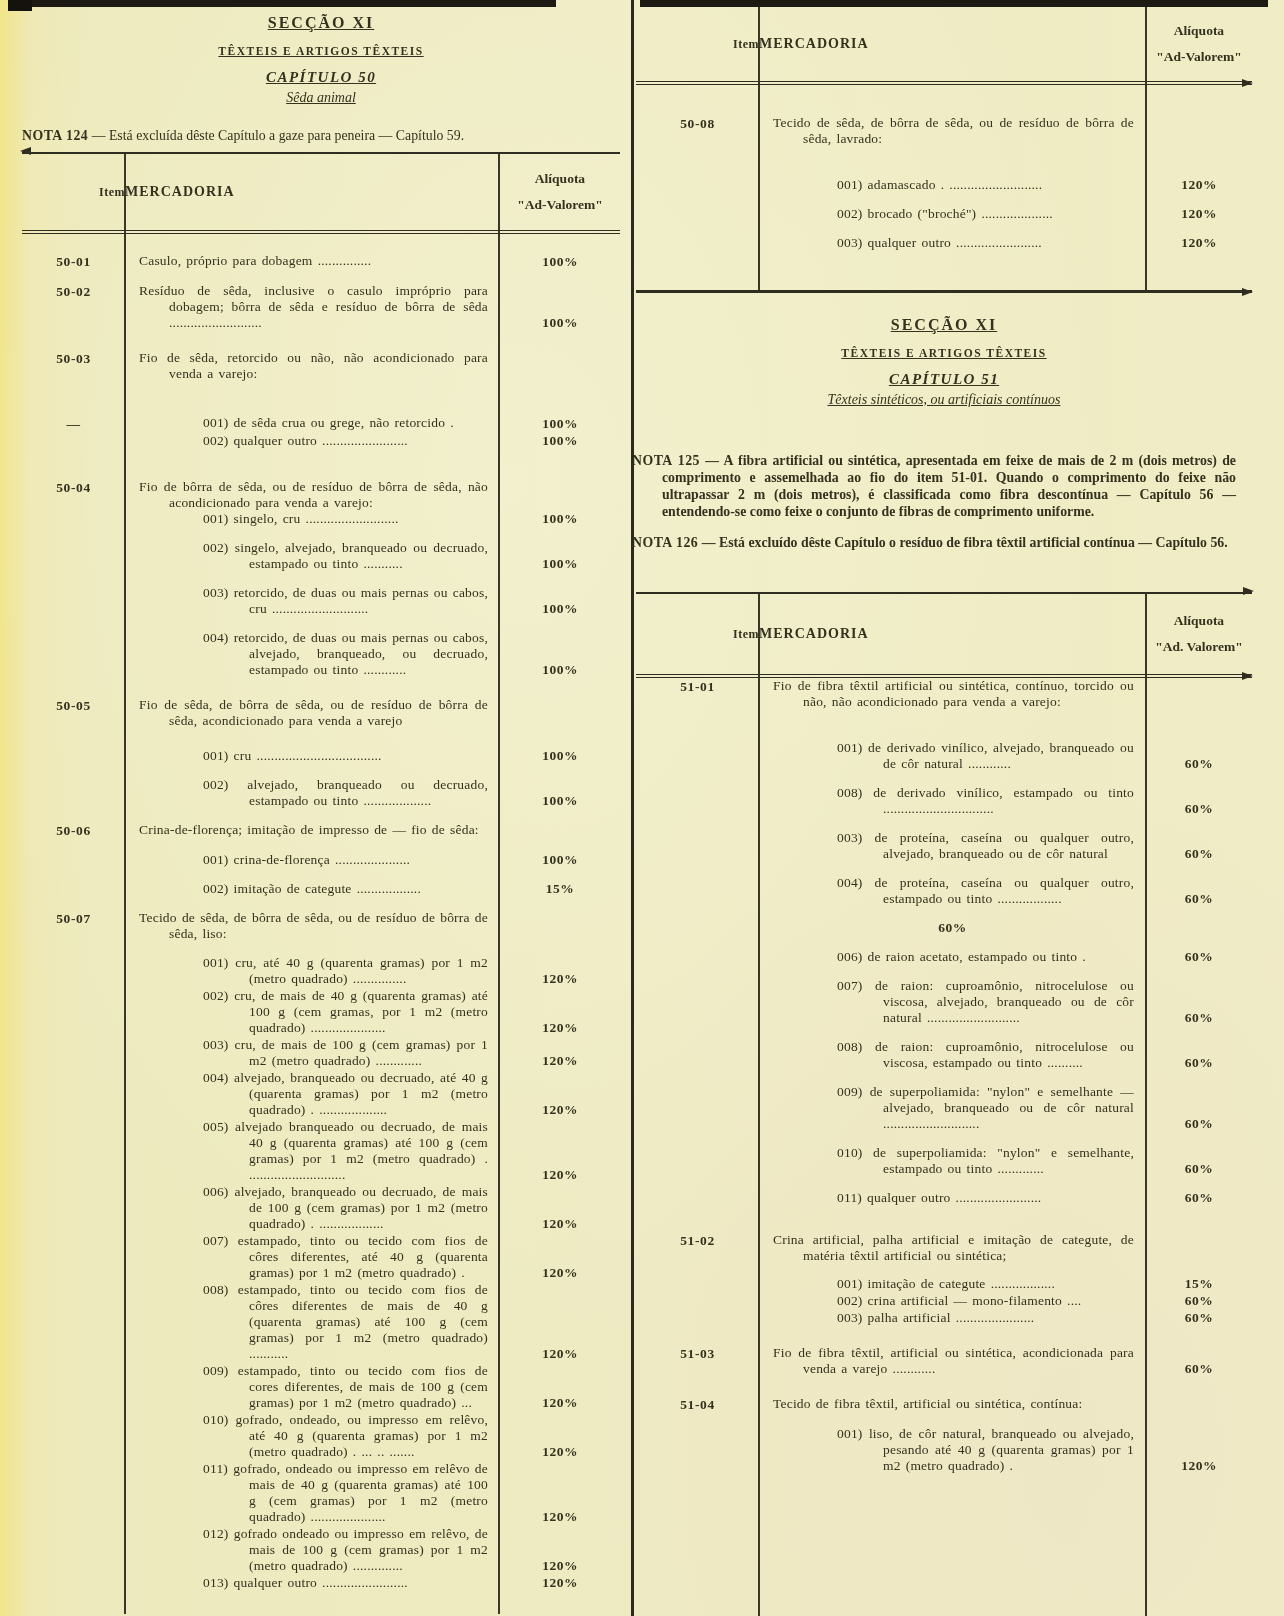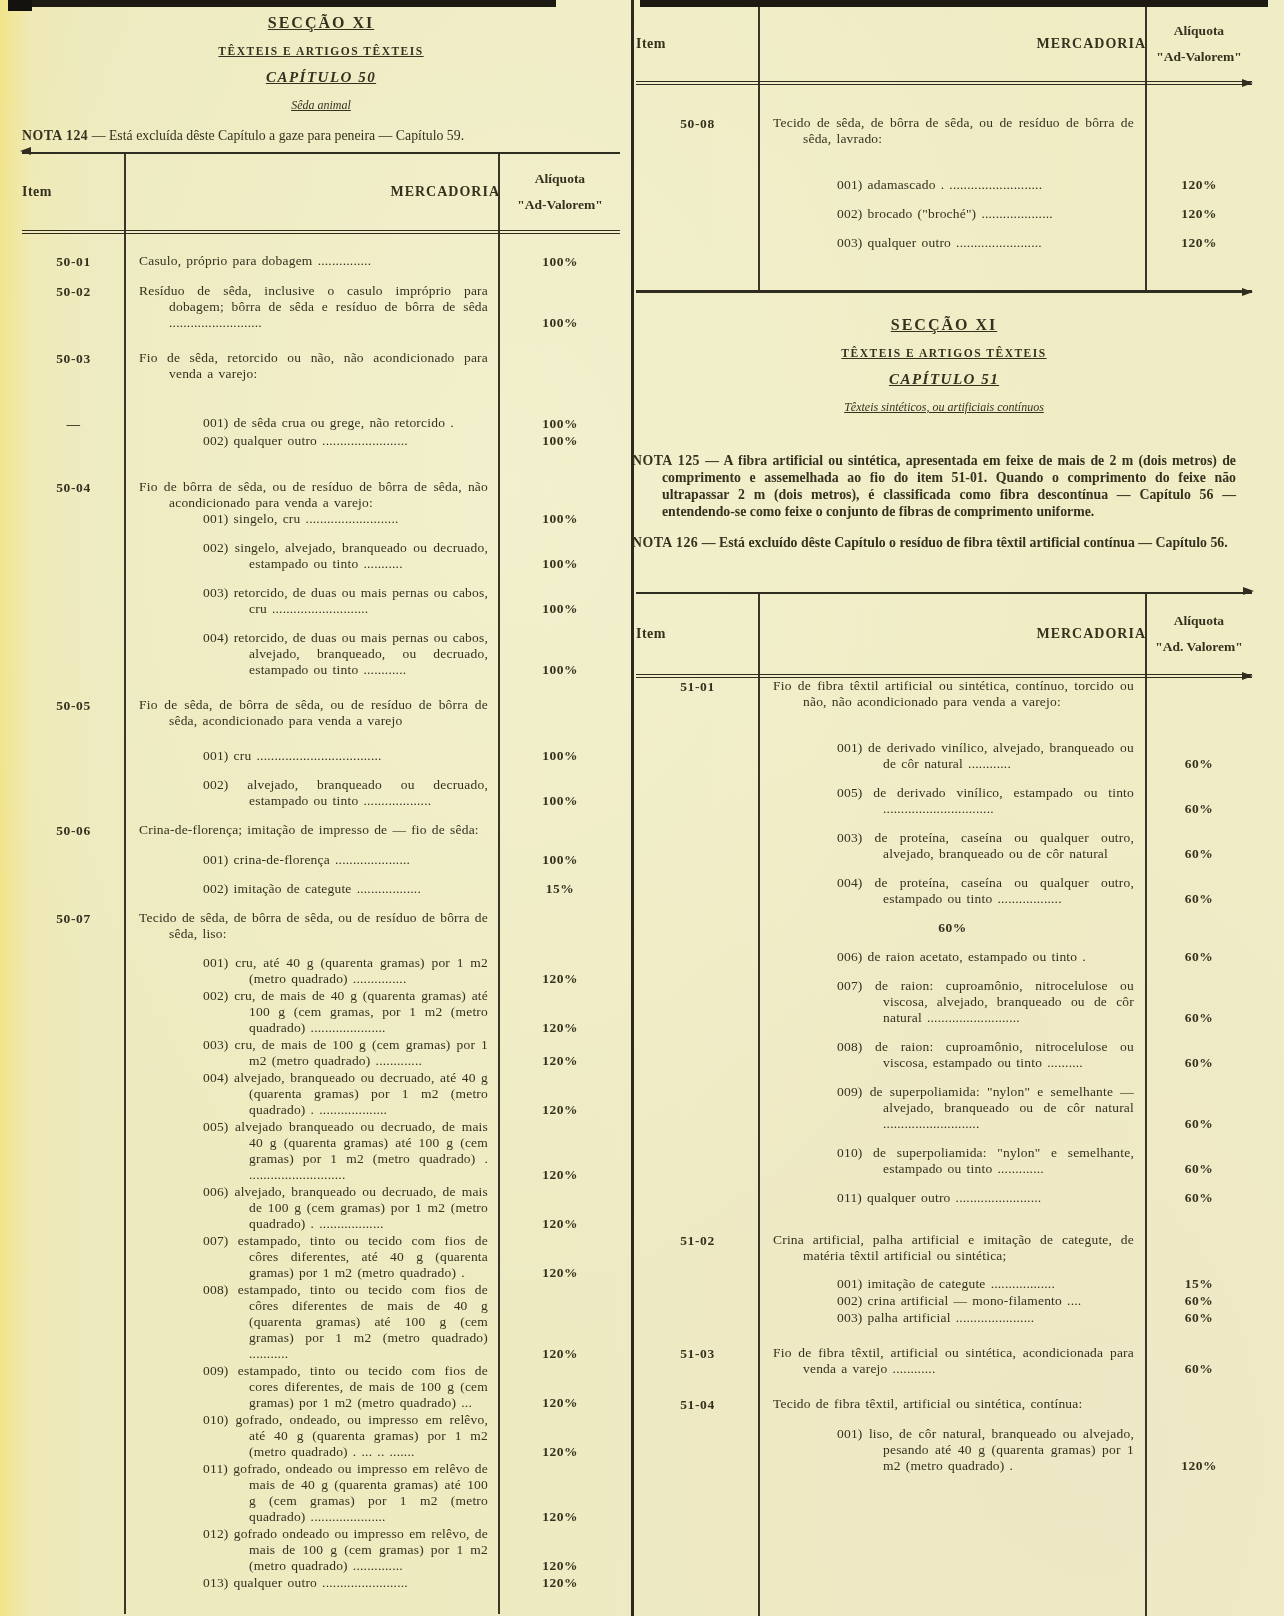--- a/index.html
+++ b/index.html
@@ -16,29 +16,29 @@
   .topbar{position:absolute;top:0;height:7px;background:#1c1a12;}
   .topbar.b1{left:28px;width:528px;}
   .topbar.b2{left:640px;width:628px;}
   .topbox{position:absolute;top:0;left:8px;width:24px;height:11px;background:#14120c;}
   .mid-divider{position:absolute;left:631px;top:0;bottom:0;width:3px;background:#2c2a1f;}
   
   .hblock{position:absolute;text-align:center;text-decoration:underline;}
   .h-sec{font-size:16px;font-weight:700;letter-spacing:2px;}
   .h-sub{font-size:11.5px;font-weight:700;letter-spacing:1.5px;margin-top:13px;}
   .h-cap{font-size:15px;font-weight:700;font-style:italic;letter-spacing:1.5px;margin-top:12px;}
-  .h-capsub{font-size:12px;font-style:italic;margin-top:12px;}
+  .h-capsub{font-size:14px;font-style:italic;margin-top:4px;}
   .note{font-size:13.8px;text-align:justify;padding-left:30px;text-indent:-30px;line-height:17px;}
   .note b{letter-spacing:.5px;}
   
   .tbl{position:absolute;}
   .vr{position:absolute;top:0;bottom:0;width:2px;background:#39362a;}
   .thead{display:grid;align-items:center;border-bottom:4px double #2f2d20;position:relative;}
-  .thead .hitem{text-align:left;font-weight:700;font-size:14px;letter-spacing:.5px;}
-  .thead .hgoods{text-align:right;font-weight:700;font-size:14px;letter-spacing:1px;}
+  .thead .hitem{text-align:right;font-weight:700;font-size:12px;letter-spacing:.5px;}
+  .thead .hgoods{text-align:left;font-weight:700;font-size:14px;letter-spacing:1px;}
   .thead .hrate{text-align:center;font-weight:700;font-size:13.5px;line-height:26px;}
   .ltab{left:22px;top:152px;width:598px;height:1460px;border-top:2px solid #2f2d20;}
   .ltab .thead{grid-template-columns:103px 1fr 120px;height:76px;}
   .ltab .vr.v1{left:102px;}
   .ltab .vr.v2{left:476px;}
   .rtab1{left:636px;top:7px;width:616px;height:283px;border-bottom:3px solid #2f2d20;}
   .rtab1 .thead{grid-template-columns:123px 1fr 106px;height:74px;}
   .rtab2{left:636px;top:592px;width:616px;height:1024px;border-top:2px solid #2f2d20;}
   .rtab2 .thead{grid-template-columns:123px 1fr 106px;height:80px;}
   .rtab1 .vr.v1,.rtab2 .vr.v1{left:122px;}
@@ -426,21 +426,21 @@
         <div class="ci"></div>
         <div class="cd">
           <p class=" sub">001) de derivado vinílico, alvejado, branqueado ou de côr natural ............</p>
         </div>
         <div class="cr">60%</div>
       </div>
 
       <div class="row m14">
         <div class="ci"></div>
         <div class="cd">
-          <p class=" sub">005) de derivado vinílico, estampado ou tinto ...............................</p>
+          <p class=" sub">008) de derivado vinílico, estampado ou tinto ...............................</p>
         </div>
         <div class="cr">60%</div>
       </div>
 
       <div class="row m14">
         <div class="ci"></div>
         <div class="cd">
           <p class=" sub">003) de proteína, caseína ou qualquer outro, alvejado, branqueado ou de côr natural</p>
         </div>
         <div class="cr">60%</div>

